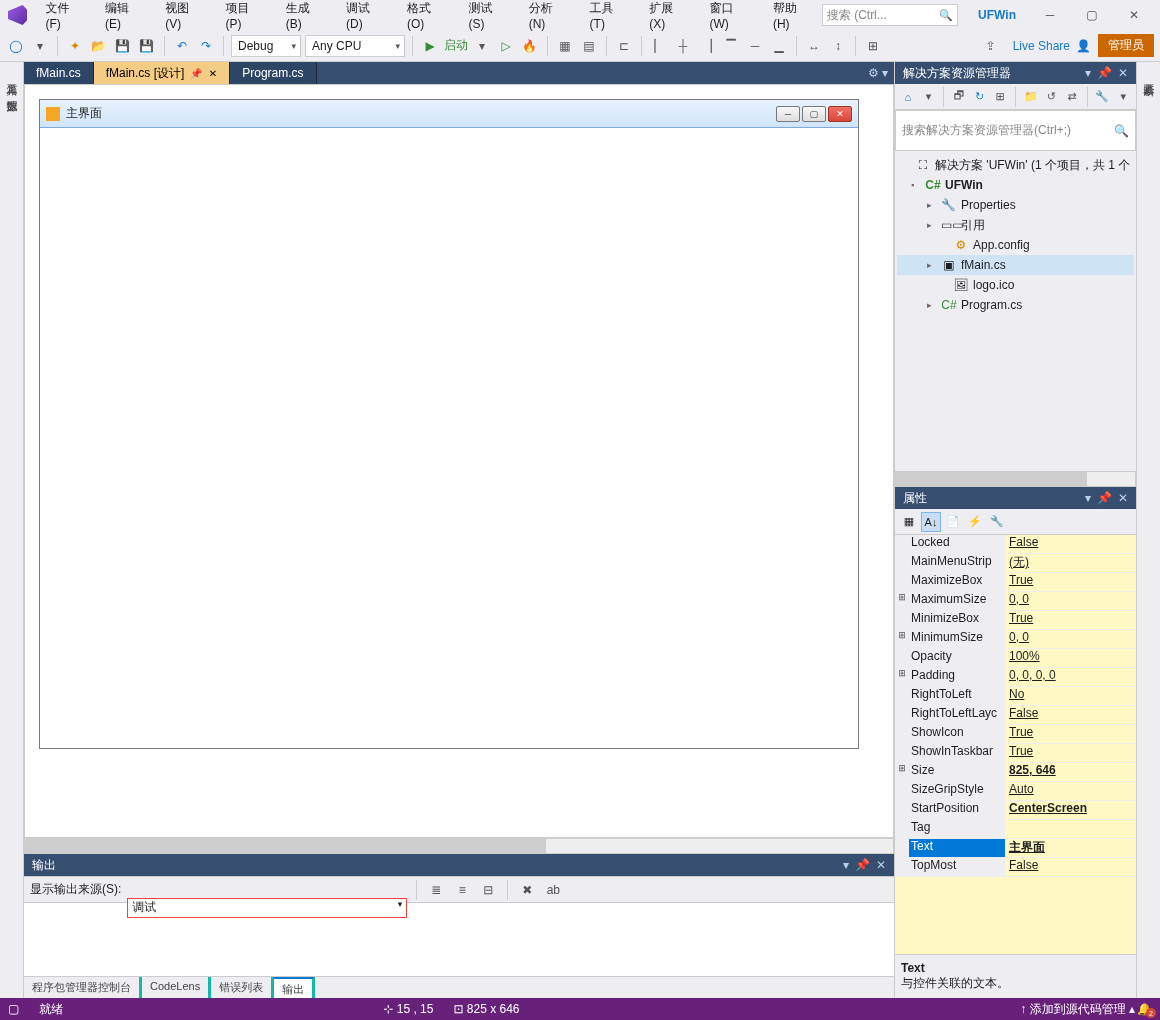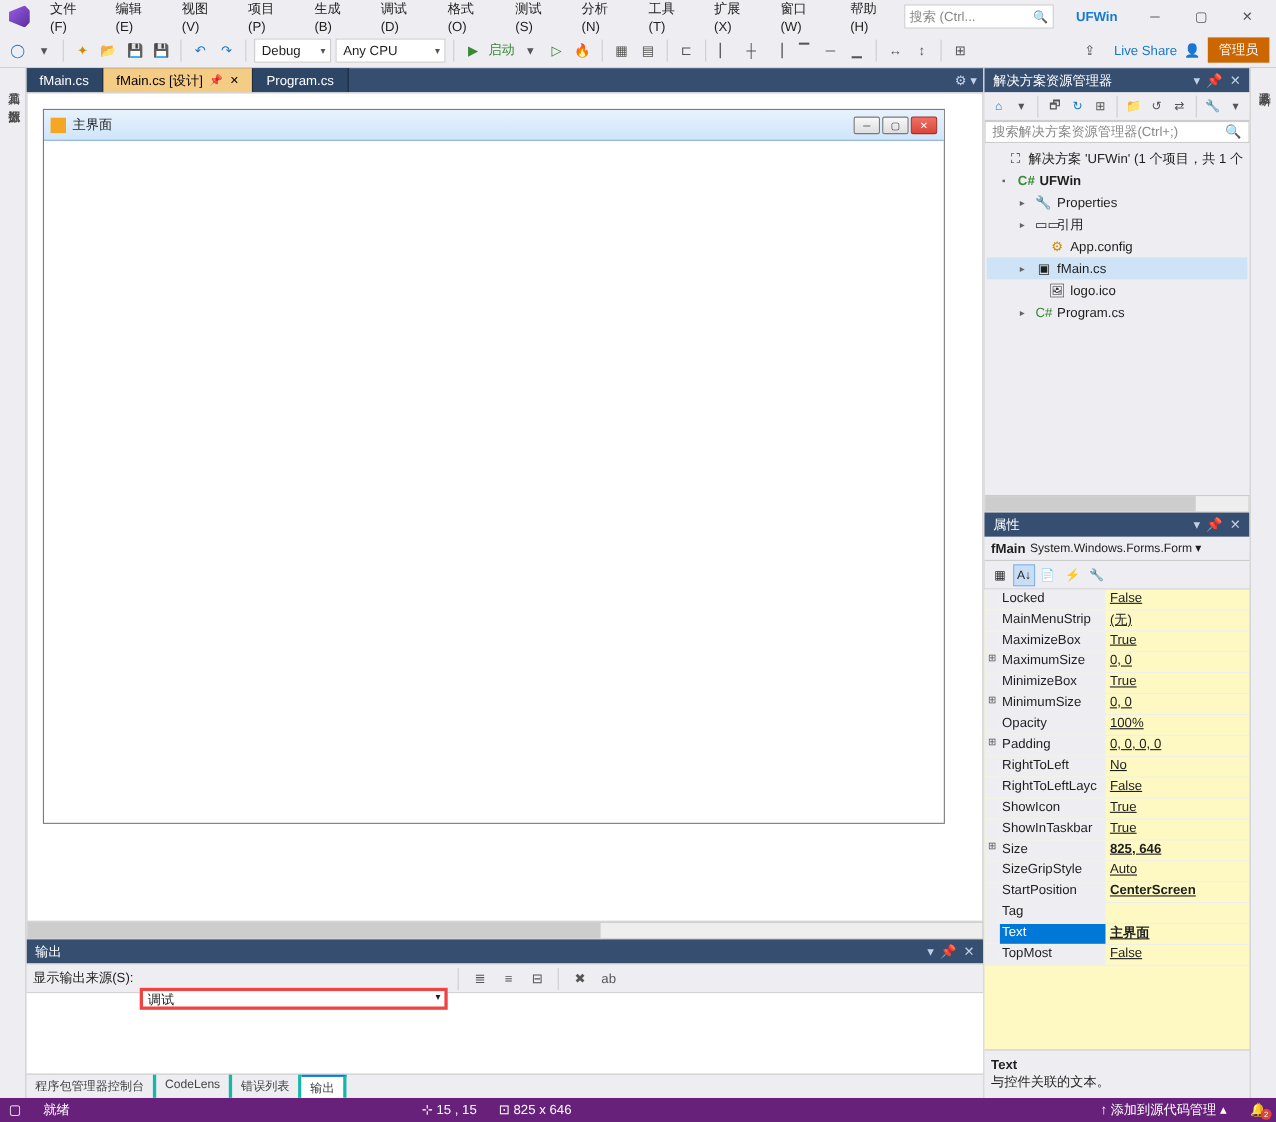--- a/index.html
+++ b/index.html
@@ -45,21 +45,21 @@
 .spin{width:56px;height:22px;border:1px solid #7a7a7a;display:flex;align-items:center;padding:0 14px 0 4px;position:relative;background:#fff;font-size:12px;}
 .spin::after{content:"▲\A▼";white-space:pre;position:absolute;right:1px;top:1px;font-size:6px;line-height:9px;color:#555;width:12px;text-align:center;border-left:1px solid #ccc;}
 .calcbtn{width:60px;height:24px;border:1px solid #888;background:linear-gradient(#f4f4f4,#e2e2e2);margin-left:10px;}
 .hscroll{height:16px;background:#eee;border:1px solid #ccc;display:flex;}
 .hscroll .thumb{width:60%;height:100%;background:#cdcdcd;}
 .right-panel{width:242px;background:#eeeef2;display:flex;flex-direction:column;border-left:1px solid #ccc;}
 .panel-hd{background:#364e6f;color:#fff;height:22px;display:flex;align-items:center;padding:0 8px;font-size:11px;}
 .panel-hd .pinclose{margin-left:auto;display:flex;gap:6px;color:#c0d0e8;}
 .se-toolbar{height:26px;display:flex;align-items:center;gap:3px;padding:0 4px;border-bottom:1px solid #ccc;background:#eeeef2;}
 .se-btn{width:18px;height:18px;display:flex;align-items:center;justify-content:center;color:#555;font-size:11px;}
-.se-search{height:20px;border:1px solid #ccc;background:#fff;margin:0;display:flex;align-items:center;padding:0 6px;color:#888;font-size:11px;}
+.se-search{height:41px;border:1px solid #ccc;background:#fff;margin:0;display:flex;align-items:center;padding:0 6px;color:#888;font-size:11px;}
 .se-search .mag{margin-left:auto;color:#1979ca;}
 .tree{padding:4px 2px;overflow:auto;font-size:12px;flex:1;}
 .tn{display:flex;align-items:center;height:20px;padding-left:4px;gap:4px;}
 .tn .exp{width:10px;font-size:9px;color:#666;}
 .tn .icon{width:16px;text-align:center;}
 .tn.sel{background:#cfe3f7;}
 .tn.bold{font-weight:600;}
 .props-hd{height:22px;background:#eeeef2;border-bottom:1px solid #ccc;display:flex;align-items:center;padding:0 6px;font-size:11px;}
 .props-toolbar{height:26px;display:flex;align-items:center;padding:0 4px;gap:2px;border-bottom:1px solid #ccc;}
 .pt-btn{width:20px;height:20px;border:1px solid transparent;display:flex;align-items:center;justify-content:center;font-size:11px;}
@@ -69,28 +69,28 @@
 .prow{display:flex;height:19px;border-bottom:1px solid #eee;}
 .prow .pexp{width:14px;text-align:center;background:#eeeef2;font-size:9px;color:#555;}
 .prow .pname{width:96px;padding-left:2px;background:#eeeef2;}
 .prow .pval{flex:1;padding-left:4px;text-decoration:underline;}
 .prow.sel .pname{background:#0078d7;color:#fff;}
 .prow.bold .pval{font-weight:600;}
 .props-desc{border-top:1px solid #ccc;padding:6px;font-size:12px;background:#eeeef2;}
 .props-desc b{display:block;}
 .output-panel{height:100px;border-top:1px solid #ccc;display:flex;flex-direction:column;background:#fff;}
 .out-toolbar{height:26px;display:flex;align-items:center;padding:0 6px;gap:6px;background:#eeeef2;border-bottom:1px solid #ccc;font-size:12px;}
-.out-combo{width:280px;height:20px;border:3px solid #ef4444;background:#fff;padding:0 18px 0 4px;position:relative;margin-top:36px;}
+.out-combo{width:280px;height:20px;border:1px solid #ef4444;background:#fff;padding:0 18px 0 4px;position:relative;margin-top:36px;}
 .out-combo::after{content:"▾";position:absolute;right:4px;font-size:9px;}
 .out-body{flex:1;background:#fff;}
 .bottom-tabs{height:22px;background:#eeeef2;display:flex;align-items:stretch;border-top:1px solid #ccc;}
 .btab{padding:3px 8px;color:#444;border-right:3px solid #14b8a6;font-size:11px;}
 .btab.active{background:#fff;border-top:2px solid #0a7ad1;}
 .statusbar{height:22px;background:#68217a;color:#fff;display:flex;align-items:center;padding:0 8px;font-size:11px;gap:20px;}
-.statusbar .right{margin-left:auto;display:flex;gap:22px;align-items:center;text-align:right;}
+.statusbar .right{margin-left:auto;display:flex;gap:2px;align-items:center;text-align:right;}
 .bell{position:relative;}
 .bell .badge{position:absolute;bottom:-2px;right:-4px;width:10px;height:10px;background:#d9463a;border-radius:50%;font-size:7px;display:flex;align-items:center;justify-content:center;}
 .blueicon{color:#1979ca;}
 .greenicon{color:#388a34;}
 .orangeicon{color:#d28b00;}
 .left-center-wrap{flex:1;display:flex;flex-direction:column;}
 </style>
 </head>
 <body>
 
@@ -312,23 +312,20 @@
       </div>
 
     <div class="panel-hd">
       <span>属性</span>
       <div class="pinclose">
           <span>▾</span>
           <span>📌</span>
           <span>✕</span>
         </div>
     </div>
-    <div class="props-hd">
-      <b style="margin-right:4px">fMain</b>System.Windows.Forms.Form ▾
-    </div>
     <div class="props-toolbar">
       <div class="pt-btn">▦</div>
       <div class="pt-btn active">A↓</div>
       <div class="pt-btn">📄</div>
       <div class="pt-btn yellow">⚡</div>
       <div class="pt-btn">🔧</div>
     </div>
     <div class="props-grid" id="props-grid">
         <div class="prow">
           <div class="pexp"></div>

